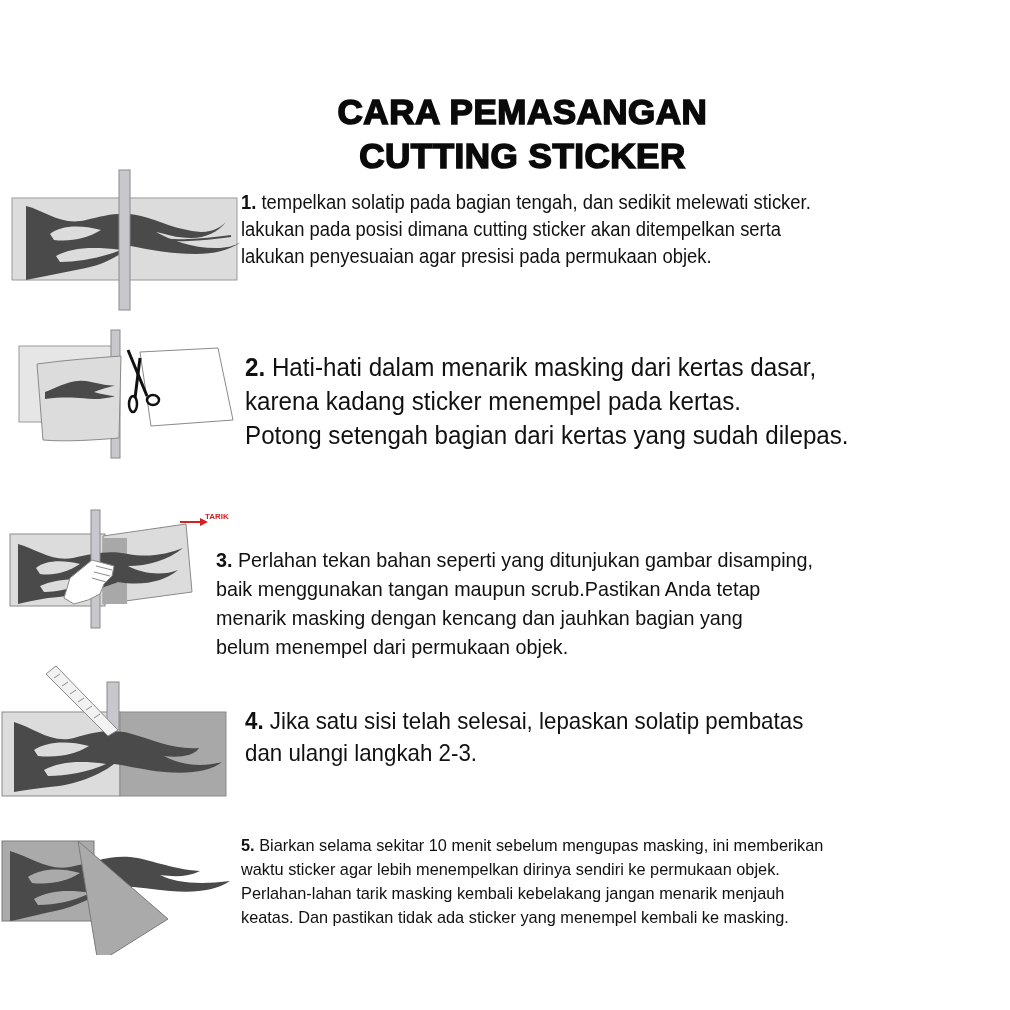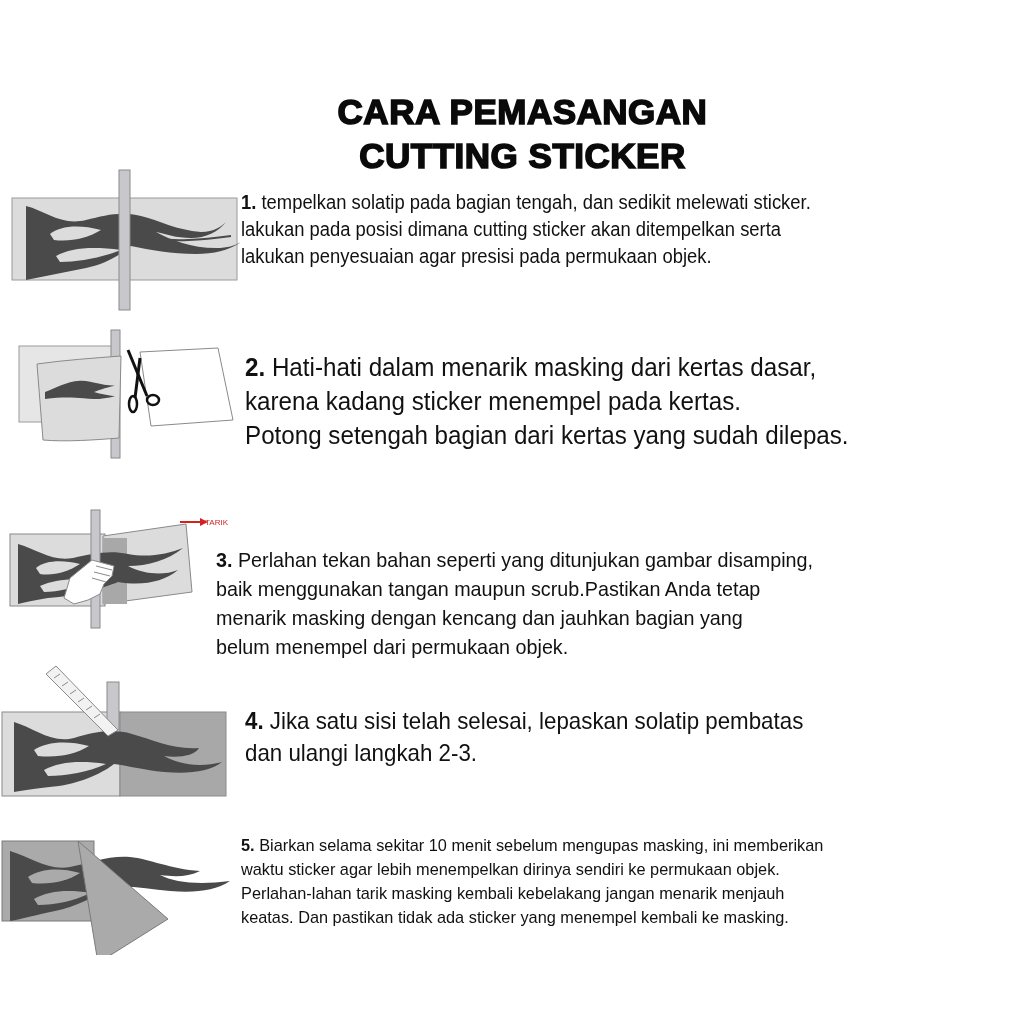--- a/index.html
+++ b/index.html
@@ -7,21 +7,21 @@
     .title { position: absolute; left: 0; width: 1045px; top: 90px; text-align: center; font-family: "Liberation Sans", sans-serif; font-weight: 900; font-size: 35px; line-height: 44px; letter-spacing: 0.5px; color: #0a0a0a; -webkit-text-stroke: 1.6px #0a0a0a; }
     .step-text { position: absolute; font-family: "Liberation Sans Narrow", "Liberation Sans", sans-serif; color: #111; }
     .step-text b { font-weight: bold; }
     .s1 { left: 241px; top: 189px; font-size: 20px; line-height: 27px; transform: scaleX(0.92); transform-origin: left top; }
     .s2 { left: 245px; top: 350px; font-size: 26px; line-height: 34px; transform: scaleX(0.93); transform-origin: left top; }
     .s3 { left: 216px; top: 545px; font-size: 21px; line-height: 29px; transform: scaleX(0.94); transform-origin: left top; }
     .s4 { left: 245px; top: 705px; font-size: 24px; line-height: 32px; transform: scaleX(0.93); transform-origin: left top; }
     .s5 { left: 241px; top: 834px; font-size: 17px; line-height: 24px; transform: scaleX(0.96); transform-origin: left top; }
     .line { display: block; white-space: nowrap; }
     .illus { position: absolute; }
-    .tarik { position: absolute; left: 205px; top: 512px; font-size: 8px; font-weight: normal; color: #d42020; margin-top: 6px; }
+    .tarik { position: absolute; left: 205px; top: 512px; font-size: 8px; font-weight: bold; color: #d42020; }
   </style>
 </head>
 <body>
 
 <div class="title">
   <div>CARA PEMASANGAN</div>
   <div>CUTTING STICKER</div>
 </div>
 
 <svg width="0" height="0" style="position:absolute">

